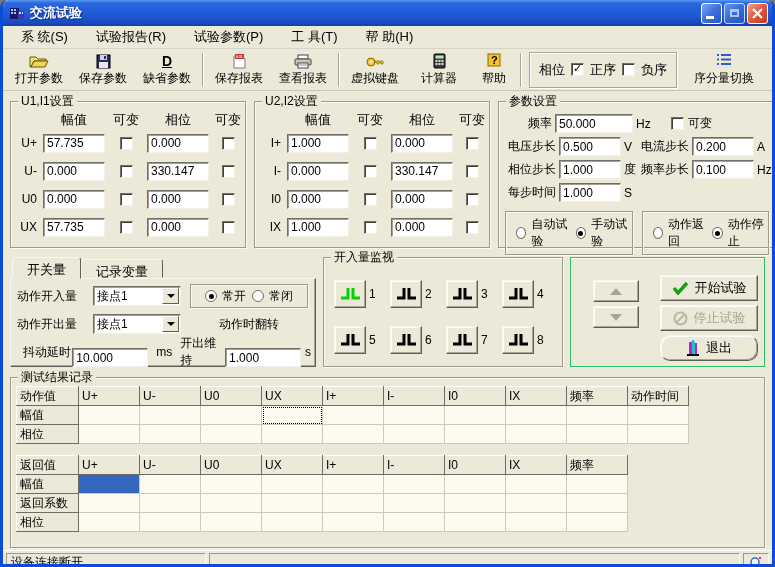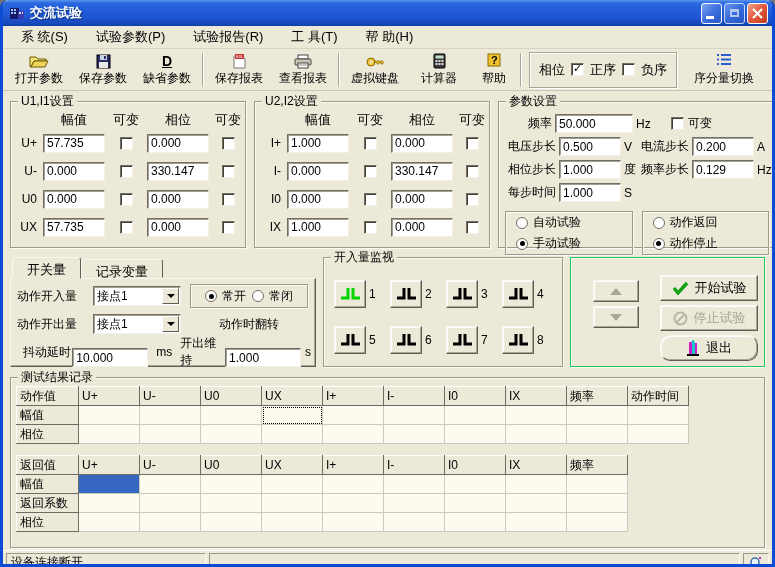--- a/index.html
+++ b/index.html
@@ -54,21 +54,21 @@
   .prow{display:flex;align-items:center;height:23px;padding:0 5px;font-size:12px;}
   .prow:first-of-type{margin-top:10px;}
   .plabel{width:54px;text-align:right;padding-right:2px;white-space:nowrap;}
   .plabel.first{width:50px;}
   .pinput{width:62px;margin-left:1px;}
   .pinput.wide{width:78px;}
   .punit{width:16px;padding-left:3px;}
   .pvar{display:flex;align-items:center;gap:4px;margin-left:22px;}
   .mode-row{display:flex;gap:9px;padding:7px 6px 0;}
   .mode-box{flex:1;height:44px;border:1px solid #9D9A8B;box-shadow:1px 1px 0 #FBFAF3,inset 1px 1px 0 #FBFAF3;
-    display:flex;flex-direction:column;justify-content:center;gap:4px;padding-left:10px;font-size:12px;}
+    display:flex;justify-content:center;gap:4px;padding-left:10px;font-size:12px;}
   .ritem{display:flex;align-items:center;gap:5px;}
   
   .middle-row{display:flex;gap:7px;padding:6px 7px 2px;height:118px;flex:0 0 118px;}
   .tabctrl{width:306px;position:relative;}
   .tabstrip{display:flex;height:21px;padding-left:2px;}
   .tab{padding:3px 14px 2px;font-size:13px;border:1px solid;border-color:#F7F6EF #5F5D54 transparent #F7F6EF;
     border-radius:3px 3px 0 0;background:#ECE9D8;position:relative;}
   .tab.active{z-index:3;font-weight:normal;height:22px;}
   .tab.inactive{height:19px;margin-top:2px;}
   .tabpanel{position:absolute;top:21px;left:0;right:0;bottom:0;border:1px solid;border-color:#F7F6EF #5F5D54 #5F5D54 #F7F6EF;
@@ -147,22 +147,22 @@
             <svg width="11" height="11" viewBox="0 0 11 11">
               <path d="M1 1 L10 10 M10 1 L1 10" stroke="#fff" stroke-width="2.2"></path>
             </svg>
           </span>
       </span>
     </span>
   </div>
 
   <div class="menubar">
     <span class="menu-item">系 统(S)</span>
+    <span class="menu-item">试验报告(R)</span>
     <span class="menu-item">试验参数(P)</span>
-    <span class="menu-item">试验报告(R)</span>
     <span class="menu-item">工 具(T)</span>
     <span class="menu-item">帮 助(H)</span>
   </div>
 
   <div class="toolbar">
     <button class="toolbtn" style="border:none;background:transparent;">
       <span class="ticon">
           <svg width="20" height="15" viewBox="0 0 20 15">
             <path d="M1 3 h6 l2 2 h8 v2 H5 L2 13 H1 z" fill="#F7E27A" stroke="#6B5A00"></path>
             <path d="M5 7 h14 l-3 6 H2 z" fill="#EFD45C" stroke="#6B5A00"></path>
@@ -358,21 +358,21 @@
         <span class="punit">V</span>
         <span class="plabel">电流步长</span>
         <span class="input pinput">0.200</span>
         <span class="punit">A</span>
       </div>
       <div class="prow">
         <span class="plabel">相位步长</span>
         <span class="input pinput">1.000</span>
         <span class="punit">度</span>
         <span class="plabel">频率步长</span>
-        <span class="input pinput">0.129</span>
+        <span class="input pinput">0.100</span>
         <span class="punit">Hz</span>
       </div>
       <div class="prow">
         <span class="plabel">每步时间</span>
         <span class="input pinput">1.000</span>
         <span class="punit">S</span>
       </div>
       <div class="mode-row">
         <div class="mode-box">
           <span class="ritem">

